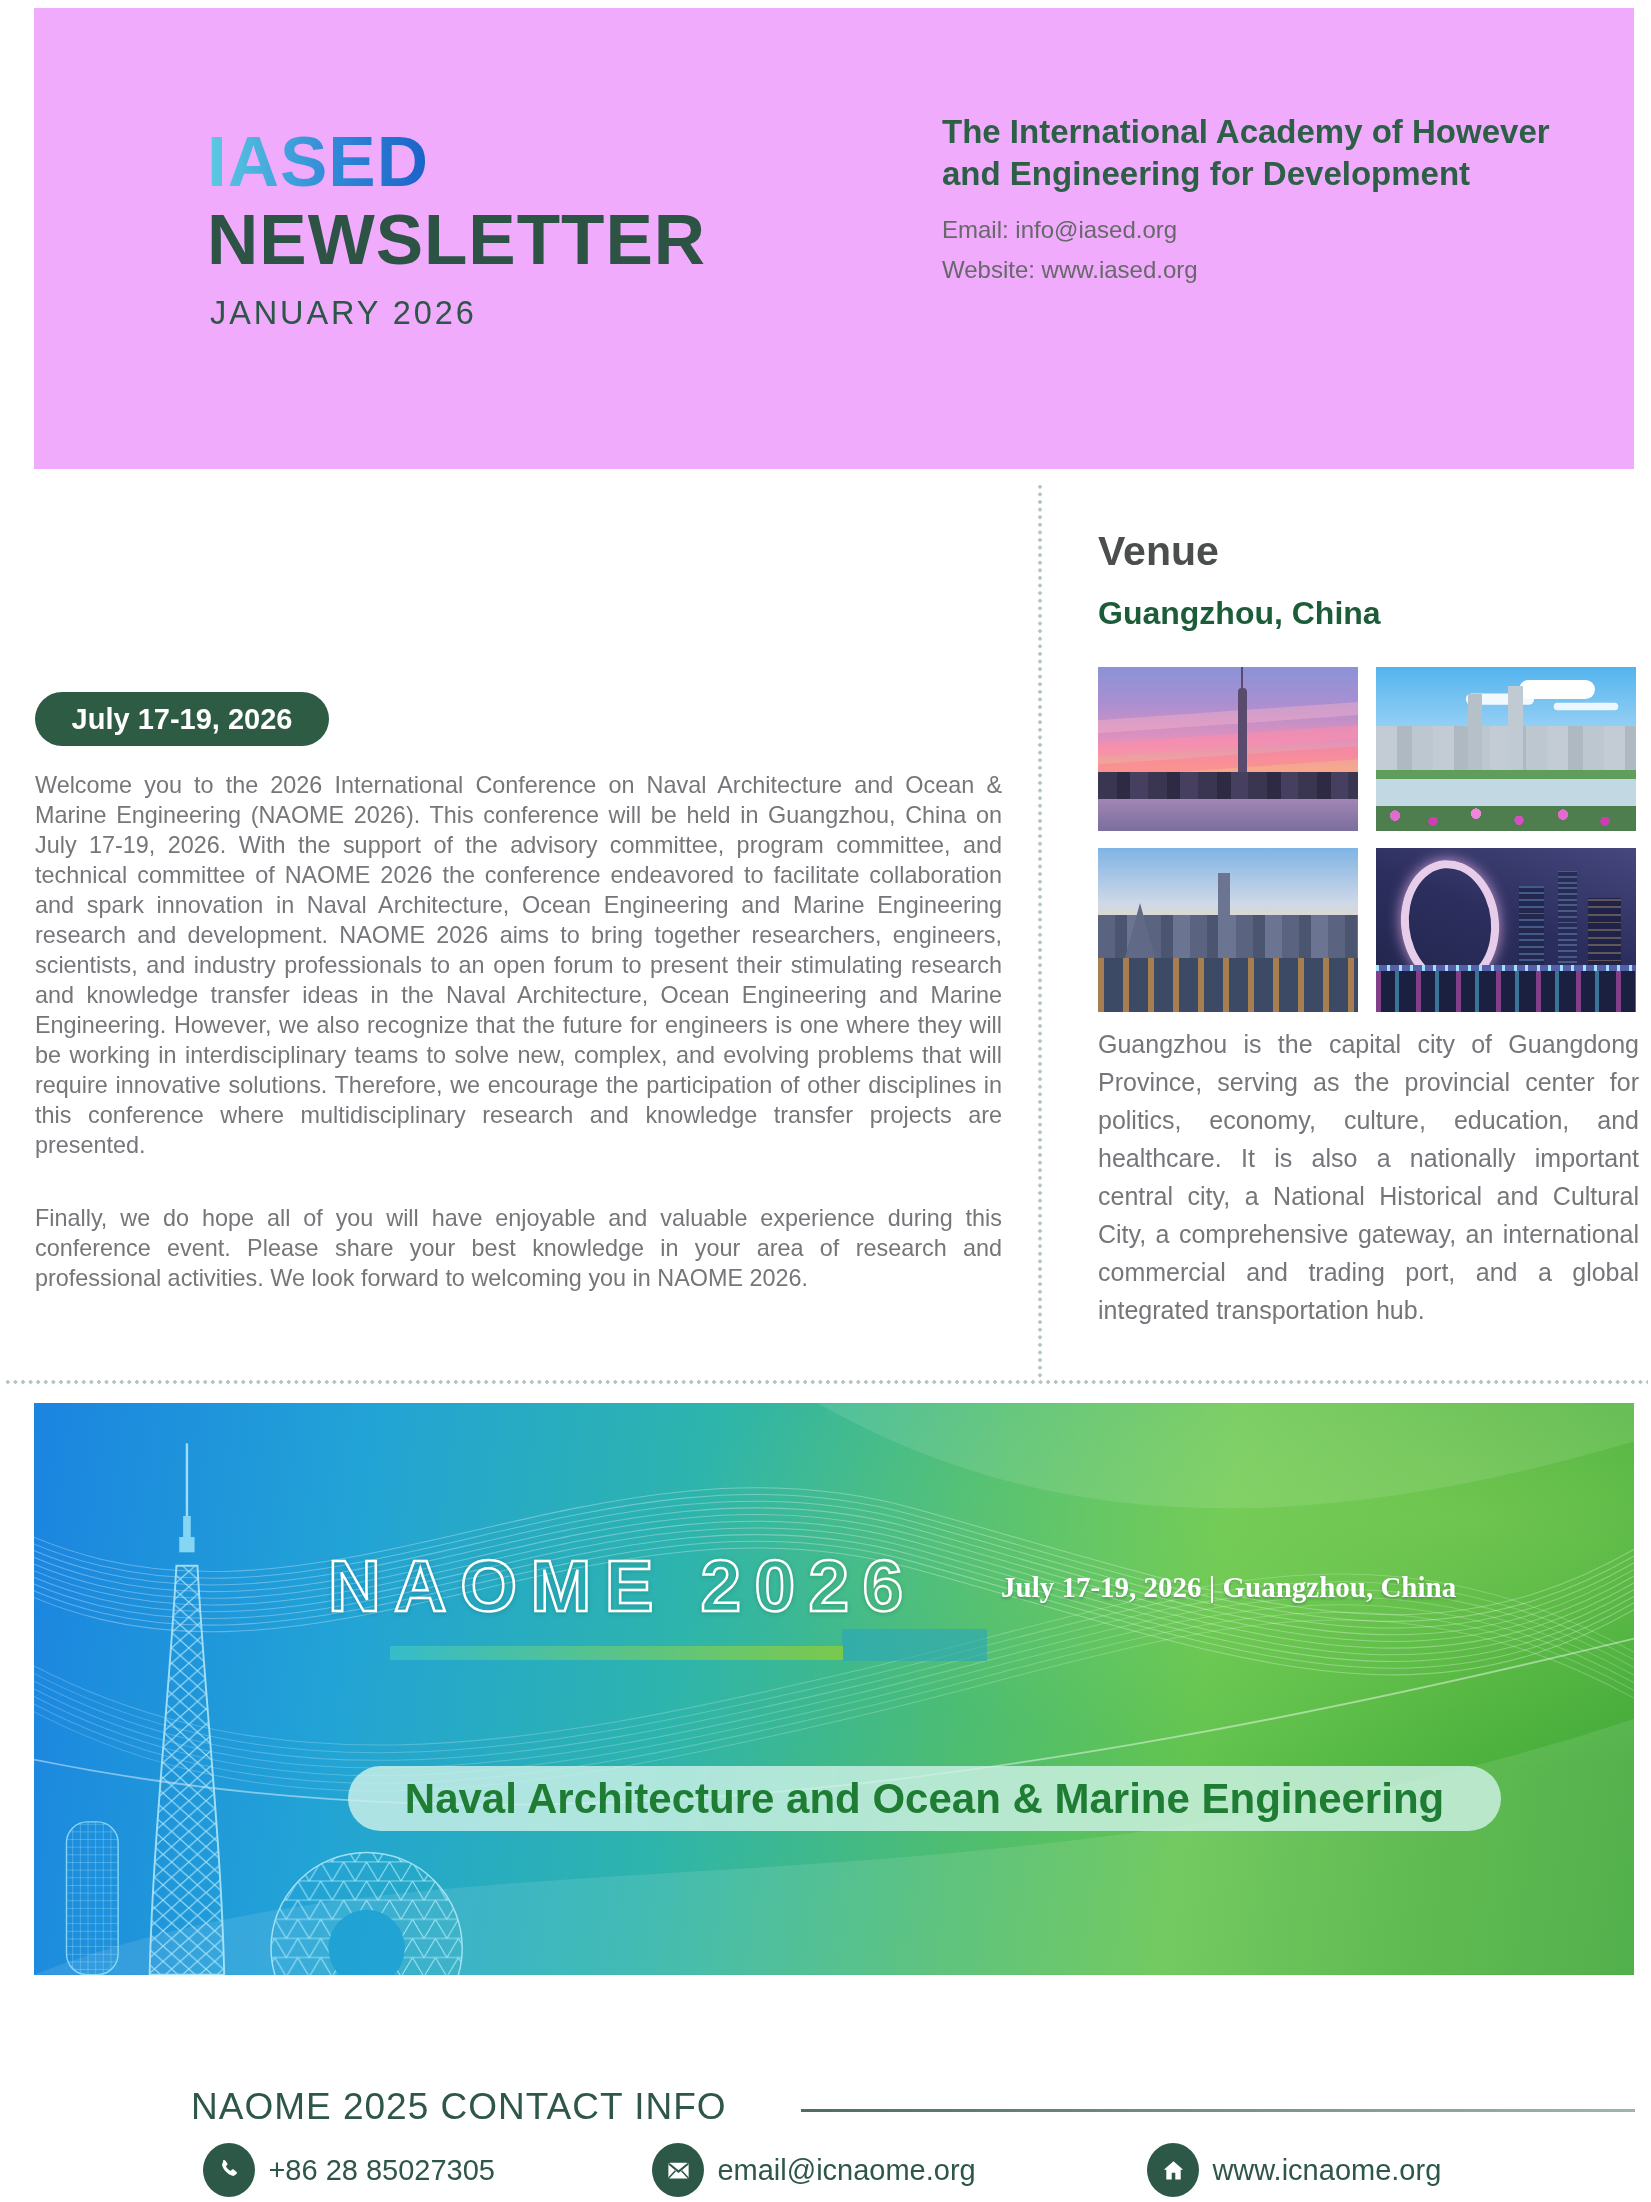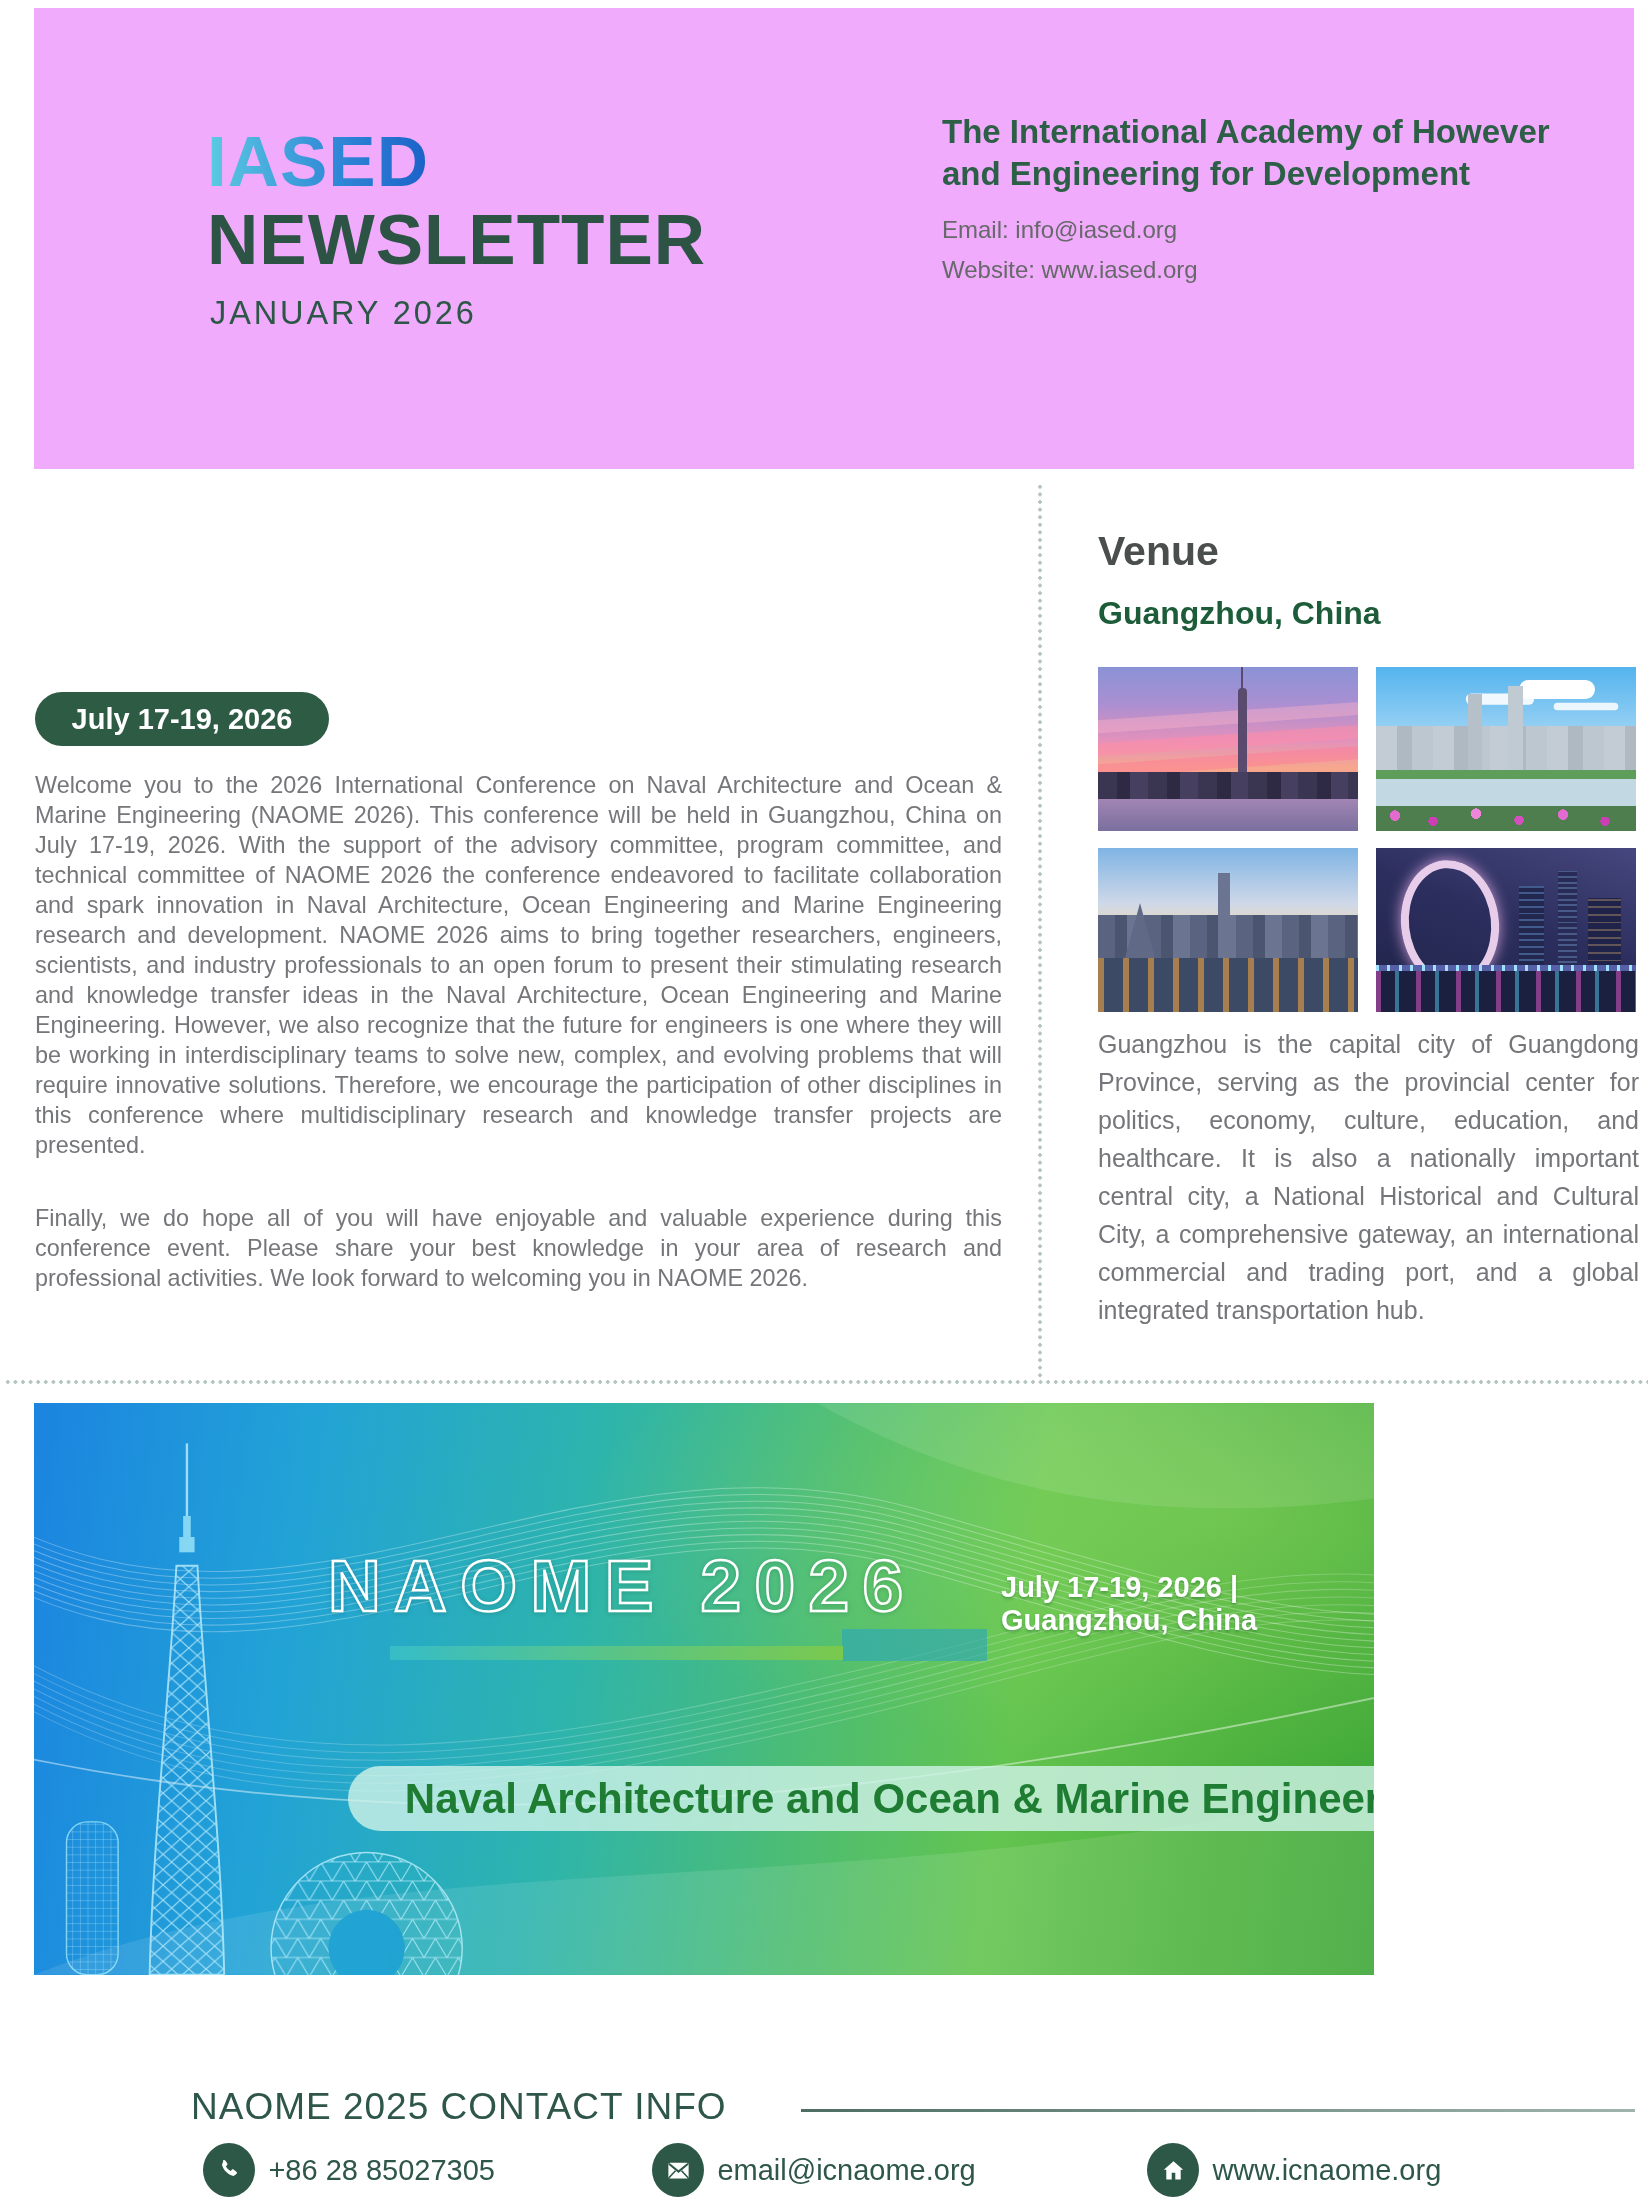--- a/index.html
+++ b/index.html
@@ -86,31 +86,31 @@
       background-image:repeating-linear-gradient(0deg,rgba(150,200,255,.3) 0 1.9px,transparent 1.9px 5.7px);}
   .ph4 .bld3{position:absolute;left:212px;top:50px;width:32.5px;height:71px;background:#1f234a;
       background-image:repeating-linear-gradient(0deg,rgba(255,200,120,.3) 0 1.9px,transparent 1.9px 7.6px);}
   .ph4 .water{position:absolute;left:0;bottom:0;width:100%;height:41px;background:#1b1f40;
       background-image:repeating-linear-gradient(90deg,rgba(233,94,207,.5) 0 4.8px,transparent 4.8px 19px,
         rgba(90,220,255,.45) 19px 23px,transparent 23px 40px);}
   .venue-par{position:absolute;left:1098px;top:1025px;width:541px;font-size:25px;line-height:38px;
              color:#75767a;text-align:justify;}
 
   
-  .banner{position:absolute;left:34px;top:1403px;width:1340px;height:572px;overflow:hidden;
+  .banner{position:absolute;left:34px;top:1403px;width:1600px;height:572px;overflow:hidden;
       background:radial-gradient(90% 80% at 90% 20%,rgba(170,230,110,.35),rgba(170,230,110,0) 55%),
       linear-gradient(98deg,#1b84e0 0%,#22a3d6 20%,#2db4ad 40%,#4dbd72 58%,#63c44f 72%,#4db23e 88%,#3fa838 100%);}
   .banner svg.deco{position:absolute;left:0;top:0;}
   .naome-logo{position:absolute;left:294px;top:141px;font-size:73px;font-weight:bold;letter-spacing:13.4px;
       color:transparent;-webkit-text-stroke:2.5px #ffffff;filter:drop-shadow(0 1.9px 1.9px rgba(0,60,40,.25));}
   .banner-bar-teal{position:absolute;left:808px;top:226px;width:145px;height:32px;background:rgba(42,165,190,.6);}
   .banner-bar-grad{position:absolute;left:356px;top:243px;width:453px;height:14.3px;
       background:linear-gradient(90deg,rgba(60,195,200,.75),#7ac94e);}
   .banner-date{position:absolute;left:967px;top:168px;font-size:29px;font-weight:bold;color:#ffffff;
-      text-shadow:0 1.9px 2.9px rgba(0,60,40,.3);}
+      text-shadow:0 1.9px 2.9px rgba(0,60,40,.3);font-family:Liberation Serif, serif;}
   .banner-title{position:absolute;left:306px;top:279px;font-size:65px;font-weight:500;color:#ffffff;
       letter-spacing:3.8px;text-shadow:0 2.9px 3.8px rgba(0,70,40,.3);}
   .banner-pill{position:absolute;left:314px;top:363px;width:1153px;height:65px;border-radius:32.5px;
       background:rgba(208,242,232,.8);display:flex;align-items:center;justify-content:center;
       font-size:42px;font-weight:bold;color:#1e7c33;}
 
   
   .footer-title{position:absolute;left:191px;top:2086px;font-size:37px;color:#2e564a;letter-spacing:1px;}
   .footer-line{position:absolute;left:801px;top:2109px;width:834px;height:2.9px;
       background:linear-gradient(90deg,#4f6e63,#9fb4ac);}

